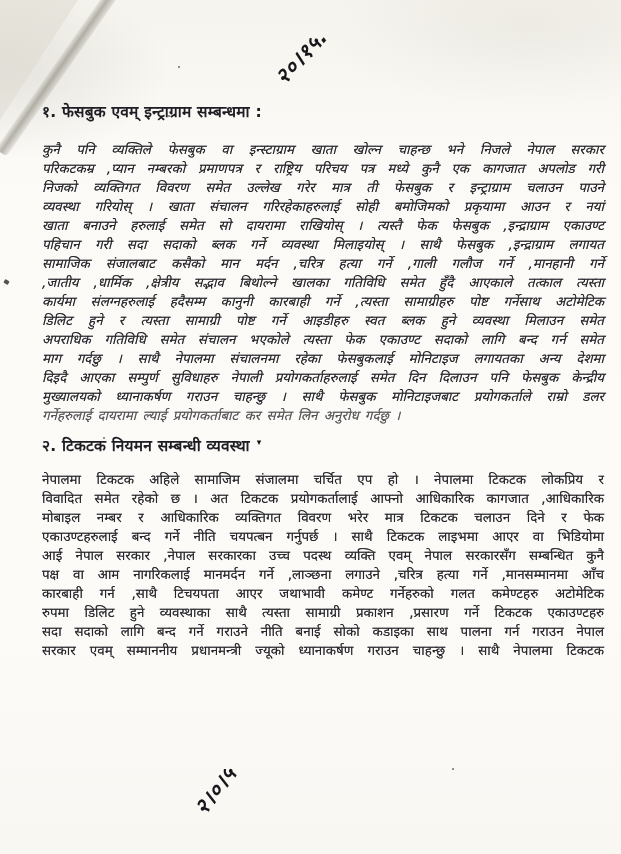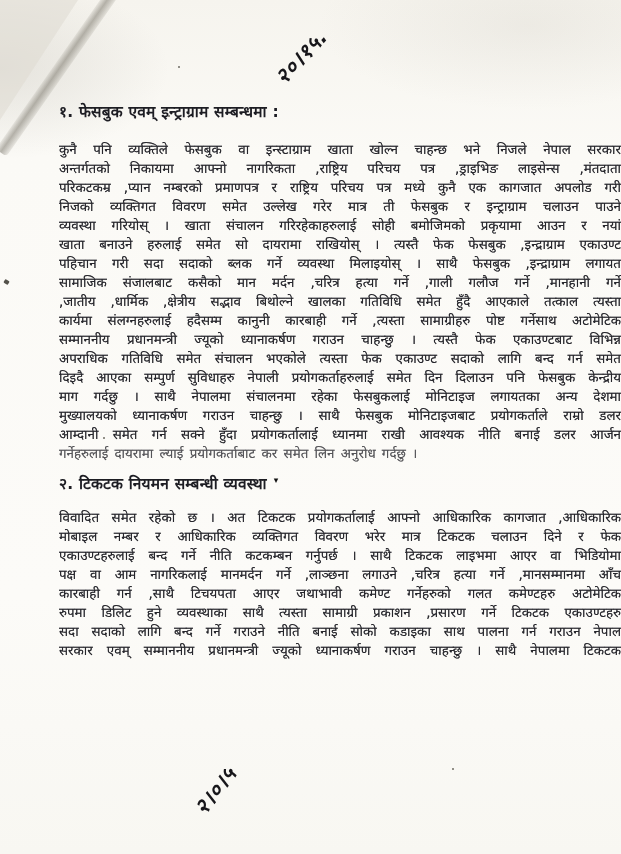--- a/index.html
+++ b/index.html
@@ -56,21 +56,21 @@
     font-size: 21px;
     color: #17161a;
     letter-spacing: 1px;
     white-space: nowrap;
   }
   .hw-top    { left: 268px; top: 42px;  transform: rotate(-47deg); }
   .hw-bottom { left: 188px; top: 776px; transform: rotate(-52deg); }
 
   .content {
     position: absolute;
-    left: 59px;
+    left: 42px;
     top: 100px;
     width: 562px;
   }
   .heading {
     font-size: 15.5px;
     font-weight: bold;
     color: #1d1d23;
     margin: 0;
     letter-spacing: .2px;
   }
@@ -86,21 +86,21 @@
   .tline {
     font-size: 13.4px;
     line-height: 19px;
     text-align: justify;
     text-align-last: justify;
     word-spacing: 2px;
     color: #26262c;
     text-shadow: 0 0 .4px rgba(40,40,46,.55);
     white-space: normal;
   }
-  .sec1 { margin-bottom: 9px; }
+  .sec1 { margin-bottom: 9px; font-style: italic; }
   .sec1 .tline:last-child {
     text-align-last: left;
     filter: blur(.45px);
     opacity: .78;
   }
 </style>
 </head>
 <body>
 
 <div class="page">
@@ -116,47 +116,47 @@
   <span class="speck s6"></span>
 
   <div class="hw hw-top">२०।१५.</div>
 
   <div class="content">
 
     <section>
       <h2 class="heading h1">१. फेसबुक एवम् इन्ट्राग्राम सम्बन्धमा :</h2>
       <div class="para sec1">
           <div class="tline">कुनै पनि व्यक्तिले फेसबुक वा इन्स्टाग्राम खाता खोल्न चाहन्छ भने निजले नेपाल सरकार</div>
-          <div class="tline">अन्तर्गतको निकायमा आफ्नो नागरिकता ,राष्ट्रिय परिचय पत्र ,ड्राइभिङ लाइसेन्स ,मंतदाता</div>
           <div class="tline">परिकटकम्र ,प्यान नम्बरको प्रमाणपत्र र राष्ट्रिय परिचय पत्र मध्ये कुनै एक कागजात अपलोड गरी</div>
           <div class="tline">निजको व्यक्तिगत विवरण समेत उल्लेख गरेर मात्र ती फेसबुक र इन्ट्राग्राम चलाउन पाउने</div>
           <div class="tline">व्यवस्था गरियोस् । खाता संचालन गरिरहेकाहरुलाई सोही बमोजिमको प्रकृयामा आउन र नयां</div>
           <div class="tline">खाता बनाउने हरुलाई समेत सो दायरामा राखियोस् । त्यस्तै फेक फेसबुक ,इन्द्राग्राम एकाउण्ट</div>
           <div class="tline">पहिचान गरी सदा सदाको ब्लक गर्ने व्यवस्था मिलाइयोस् । साथै फेसबुक ,इन्द्राग्राम लगायत</div>
           <div class="tline">सामाजिक संजालबाट कसैको मान मर्दन ,चरित्र हत्या गर्ने ,गाली गलौज गर्ने ,मानहानी गर्ने</div>
           <div class="tline">,जातीय ,धार्मिक ,क्षेत्रीय सद्भाव बिथोल्ने खालका गतिविधि समेत हुँदै आएकाले तत्काल त्यस्ता</div>
           <div class="tline">कार्यमा संलग्नहरुलाई हदैसम्म कानुनी कारबाही गर्ने ,त्यस्ता सामाग्रीहरु पोष्ट गर्नेसाथ अटोमेटिक</div>
-          <div class="tline">सम्माननीय प्रधानमन्त्री ज्यूको ध्यानाकर्षण गराउन चाहन्छु । त्यस्तै फेक एकाउण्टबाट विभिन्न</div>
+          <div class="tline">डिलिट हुने र त्यस्ता सामाग्री पोष्ट गर्ने आइडीहरु स्वत ब्लक हुने व्यवस्था मिलाउन समेत</div>
           <div class="tline">अपराधिक गतिविधि समेत संचालन भएकोले त्यस्ता फेक एकाउण्ट सदाको लागि बन्द गर्न समेत</div>
+          <div class="tline">माग गर्दछु । साथै नेपालमा संचालनमा रहेका फेसबुकलाई मोनिटाइज लगायतका अन्य देशमा</div>
           <div class="tline">दिइदै आएका सम्पुर्ण सुविधाहरु नेपाली प्रयोगकर्ताहरुलाई समेत दिन दिलाउन पनि फेसबुक केन्द्रीय</div>
-          <div class="tline">माग गर्दछु । साथै नेपालमा संचालनमा रहेका फेसबुकलाई मोनिटाइज लगायतका अन्य देशमा</div>
           <div class="tline">मुख्यालयको ध्यानाकर्षण गराउन चाहन्छु । साथै फेसबुक मोनिटाइजबाट प्रयोगकर्ताले राम्रो डलर</div>
-          <div class="tline">आम्दानी समेत गर्न सक्ने हुँदा प्रयोगकर्तालाई ध्यानमा राखी आवश्यक नीति बनाई डलर आर्जन</div>
           <div class="tline">गर्नेहरुलाई दायरामा ल्याई प्रयोगकर्ताबाट कर समेत लिन अनुरोध गर्दछु ।</div>
         </div>
     </section>
 
     <section>
       <h2 class="heading h2">
         <span>२. टिकटक नियमन सम्बन्धी व्यवस्था</span><span class="heading-mark">▾</span>
       </h2>
       <div class="para sec2">
+          <div class="tline">नेपालमा टिकटक अहिले सामाजिम संजालमा चर्चित एप हो । नेपालमा टिकटक लोकप्रिय र</div>
           <div class="tline">विवादित समेत रहेको छ । अत टिकटक प्रयोगकर्तालाई आफ्नो आधिकारिक कागजात ,आधिकारिक</div>
           <div class="tline">मोबाइल नम्बर र आधिकारिक व्यक्तिगत विवरण भरेर मात्र टिकटक चलाउन दिने र फेक</div>
-          <div class="tline">एकाउण्टहरुलाई बन्द गर्ने नीति कटकम्बन गर्नुपर्छ । साथै टिकटक लाइभमा आएर  वा भिडियोमा</div>
+          <div class="tline">एकाउण्टहरुलाई बन्द गर्ने नीति चयपत्बन गर्नुपर्छ । साथै टिकटक लाइभमा आएर  वा भिडियोमा</div>
+          <div class="tline">आई नेपाल सरकार ,नेपाल सरकारका उच्च पदस्थ व्यक्ति एवम् नेपाल सरकारसँग सम्बन्धित कुनै</div>
           <div class="tline">पक्ष वा आम नागरिकलाई मानमर्दन गर्ने ,लाञ्छना लगाउने ,चरित्र हत्या गर्ने ,मानसम्मानमा आँच</div>
           <div class="tline">कारबाही गर्न ,साथै टिचयपता आएर जथाभावी कमेण्ट गर्नेहरुको गलत कमेण्टहरु अटोमेटिक</div>
           <div class="tline">रुपमा डिलिट हुने व्यवस्थाका साथै त्यस्ता सामाग्री प्रकाशन ,प्रसारण गर्ने टिकटक एकाउण्टहरु</div>
           <div class="tline">सदा सदाको लागि बन्द गर्ने गराउने नीति बनाई सोको कडाइका साथ पालना गर्न गराउन नेपाल</div>
           <div class="tline">सरकार एवम् सम्माननीय प्रधानमन्त्री ज्यूको ध्यानाकर्षण गराउन चाहन्छु । साथै नेपालमा टिकटक</div>
         </div>
     </section>
 
   </div>
 

